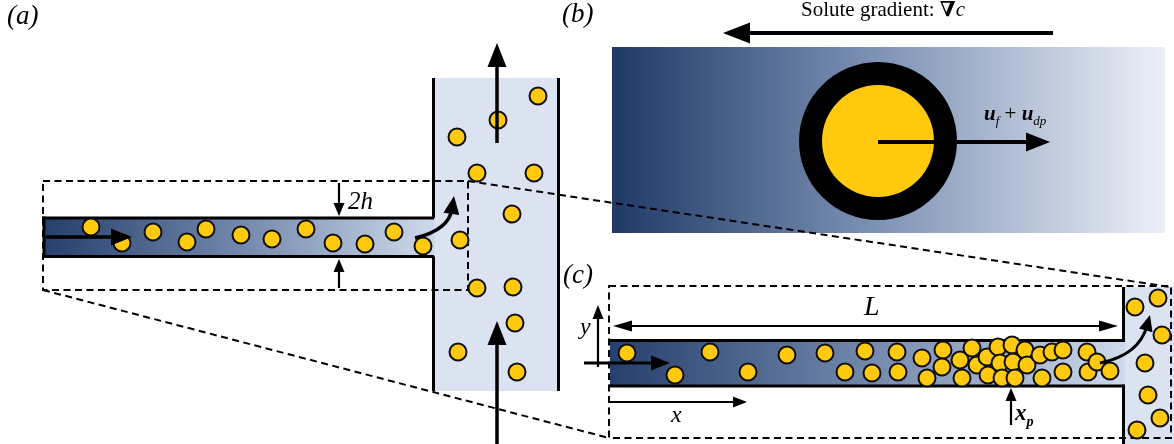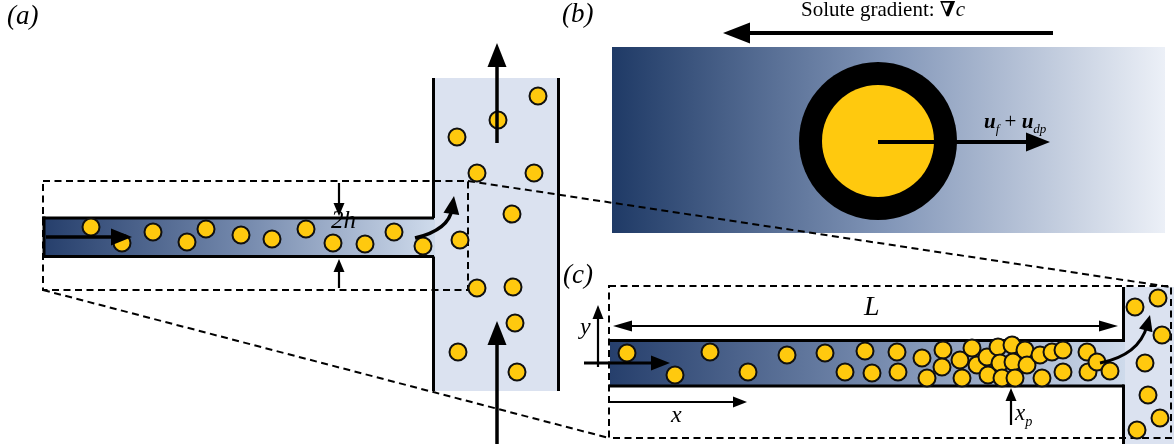--- a/index.html
+++ b/index.html
@@ -193,20 +193,20 @@
         </g>
       </svg>
     </div>
 
   <div class="lbl panel-lbl" style="left:7px;top:2px;"><span>(a)</span></div>
   <div class="lbl panel-lbl" style="left:562px;top:0px;"><span>(b)</span></div>
   <div class="lbl panel-lbl" style="left:563px;top:261px;"><span>(c)</span></div>
 
   <div class="lbl" style="left:801px;top:-1px;font-size:21px;"><span>Solute gradient: </span><span class="bold">∇</span><span class="ital">c</span></div>
 
-  <div class="lbl" style="left:984px;top:111px;font-size:21px;"><span class="bi">u</span><sub>f</sub><span> + </span><span class="bi">u</span><sub>dp</sub></div>
-
-  <div class="lbl ital" style="left:331px;top:188px;font-size:25px;margin-top:19px;"><span>2h</span></div>
+  <div class="lbl" style="left:984px;top:103px;font-size:21px;"><span class="bi">u</span><sub>f</sub><span> + </span><span class="bi">u</span><sub>dp</sub></div>
+
+  <div class="lbl ital" style="left:348px;top:188px;font-size:25px;"><span>2h</span></div>
   <div class="lbl ital" style="left:864px;top:292px;font-size:28px;"><span>L</span></div>
   <div class="lbl ital" style="left:580px;top:314px;font-size:24px;"><span>y</span></div>
   <div class="lbl ital" style="left:671px;top:402px;font-size:24px;"><span>x</span></div>
-  <div class="lbl" style="left:1015px;top:401px;font-size:23px;"><span class="ital">x</span><sub>p</sub></div>
+  <div class="lbl" style="left:1015px;top:401px;font-size:23px;font-weight:bold;"><span class="ital">x</span><sub>p</sub></div>
 </div>
 
 </body></html>

